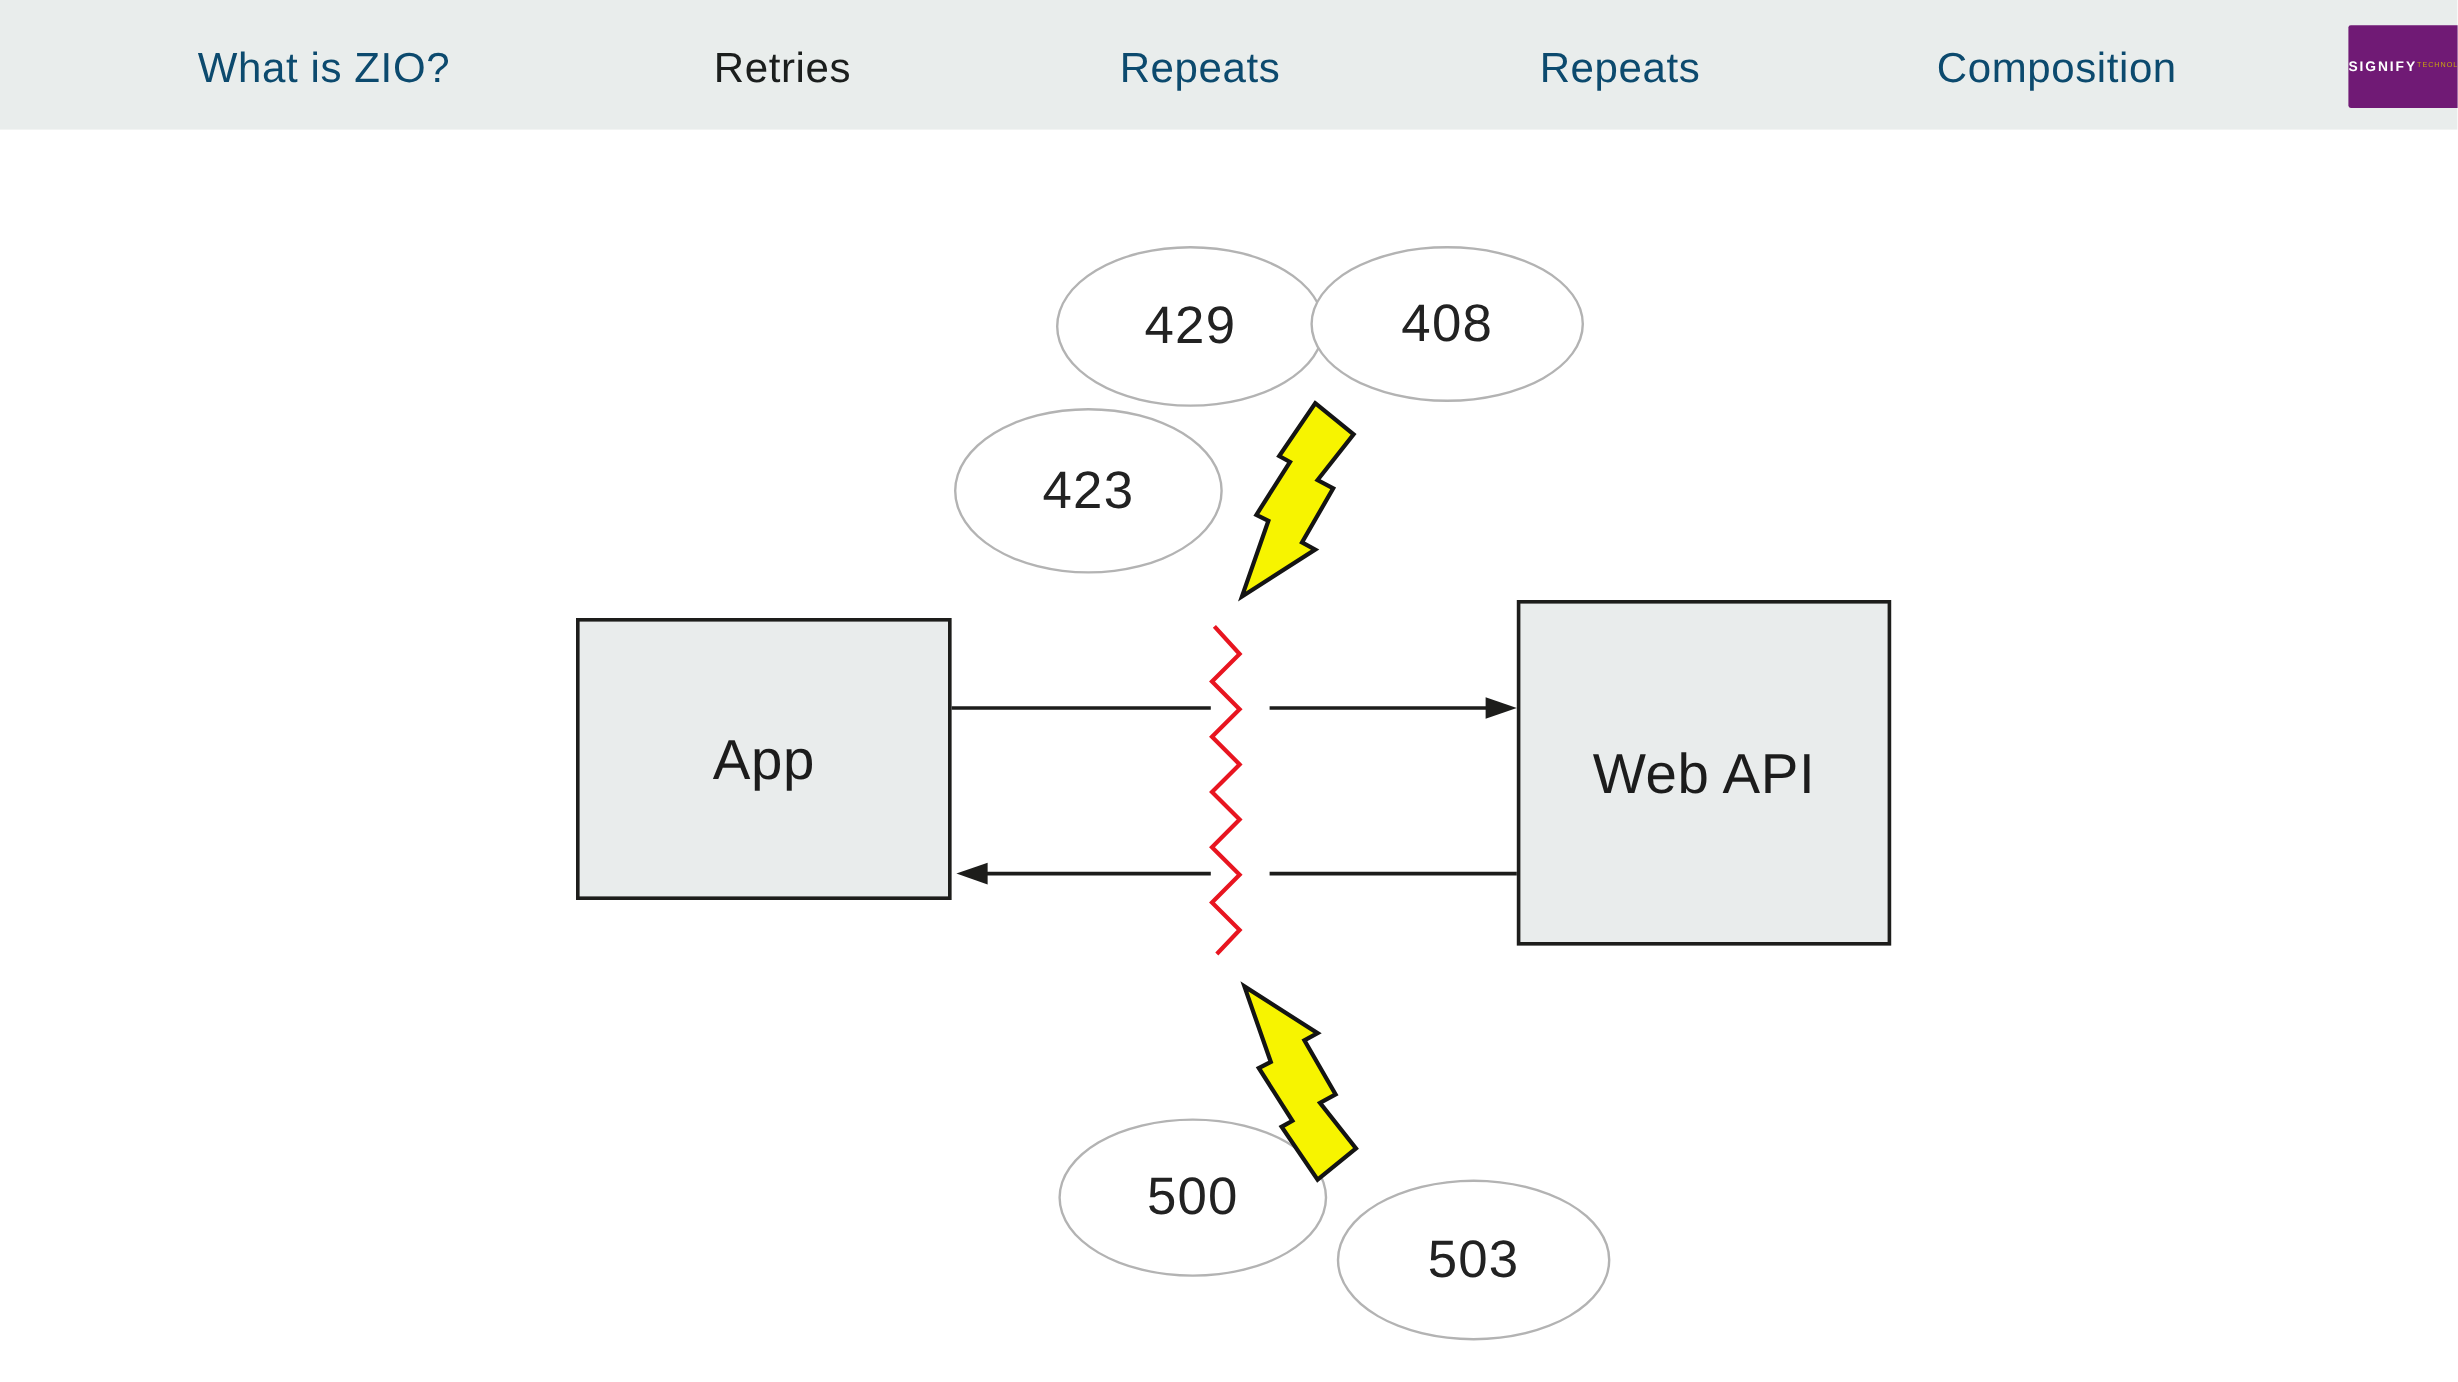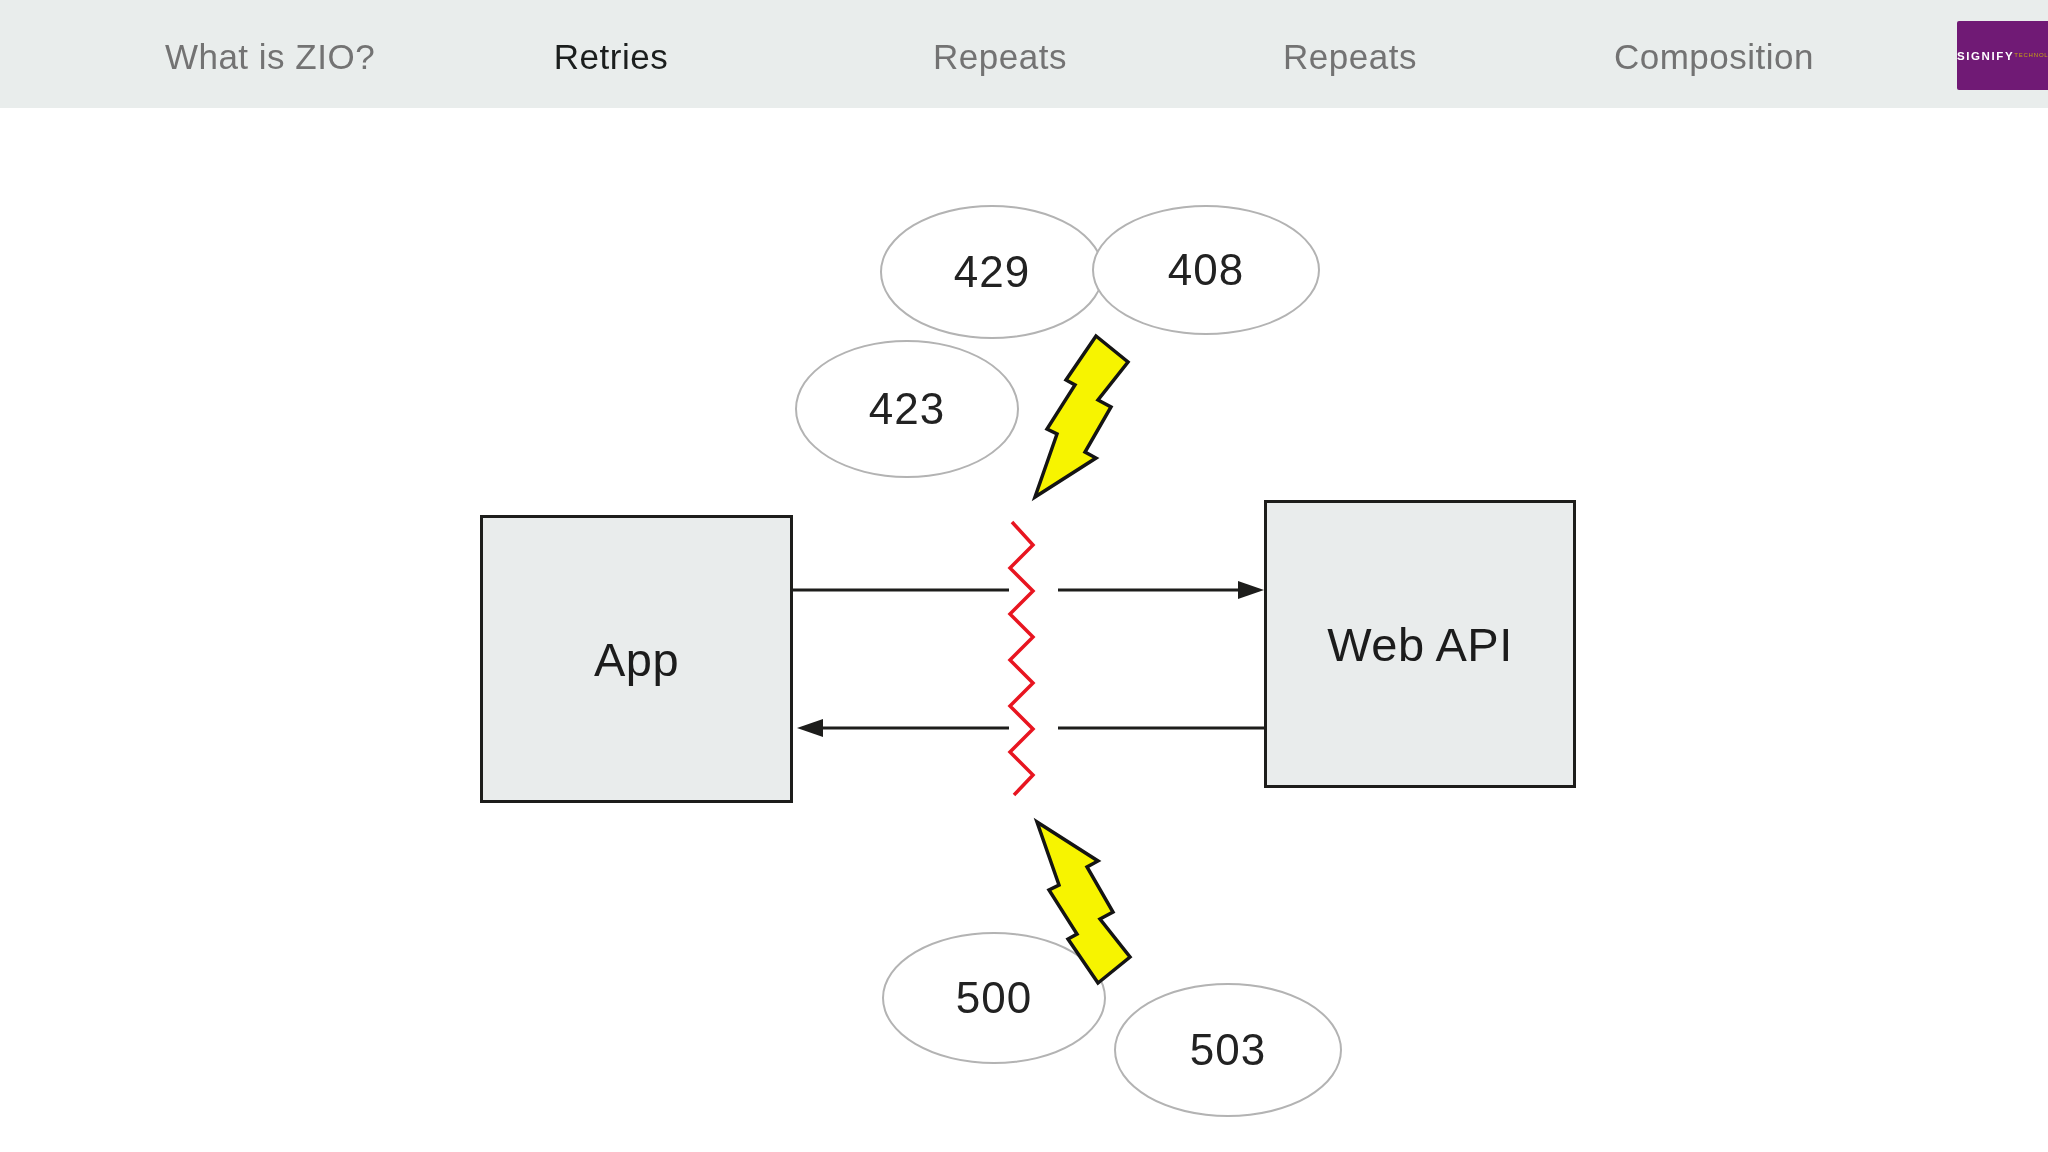--- a/index.html
+++ b/index.html
@@ -9,21 +9,21 @@
   }
   .stage{position:absolute;inset:0;}
 
   
   .nav{
     position:absolute;left:0;top:0;width:2048px;height:108px;
     background:#e9edec;
   }
   .tab{
     position:absolute;top:57px;transform:translate(-50%,-50%);
-    font-size:35px;letter-spacing:0.5px;color:#737373;cursor:pointer;
+    font-size:35px;letter-spacing:0.5px;color:#0c4a6e;cursor:pointer;
     white-space:nowrap;
   }
   .tab.active{color:#1b1e1d;}
   .logo{
     position:absolute;left:1957px;top:21px;width:96px;height:69px;
     background:#701a75;border-radius:2px;
     display:flex;flex-direction:row;align-items:center;justify-content:flex-start;
     cursor:pointer;
   }
   .logo-glyph{margin-top:6px;}
@@ -35,21 +35,21 @@
     color:#c9a40e;font-size:6px;letter-spacing:0.8px;line-height:1.2;
   }
 
   
   .box{
     position:absolute;background:#e9ecec;border:3px solid #1d1d1b;
     display:flex;align-items:center;justify-content:center;
     box-sizing:border-box;
   }
   .box-label{font-size:47px;color:#1c1c1c;letter-spacing:0.5px;}
-  #app-box{left:480px;top:515px;width:313px;height:288px;}
+  #app-box{left:480px;top:515px;width:313px;height:235px;}
   #api-box{left:1264px;top:500px;width:312px;height:288px;}
 
   
   .code-ellipse{
     position:absolute;border:2px solid #b3b3b3;border-radius:50%;
     background:#ffffff;display:flex;align-items:center;justify-content:center;
     box-sizing:border-box;
   }
   .code-label{font-size:44px;color:#222222;letter-spacing:1px;}
   #ellipse-429{left:880px;top:205px;width:224px;height:134px;}
@@ -61,21 +61,21 @@
   
   .overlay{position:absolute;left:0;top:0;pointer-events:none;}
 </style>
 </head>
 <body>
 
 <div class="stage">
 
   <header class="nav">
     <span class="tab" style="left:270px">What is ZIO?</span>
-    <span class="tab active" style="left:611px">Retries</span>
+    <span class="tab active" style="left:652px">Retries</span>
     <span class="tab" style="left:1000px">Repeats</span>
     <span class="tab" style="left:1350px">Repeats</span>
     <span class="tab" style="left:1714px">Composition</span>
 
     <div class="logo">
       <svg class="logo-glyph" width="34" height="33" viewBox="0 0 34 33">
 
         <g transform="translate(3,0)">
           <polygon points="9,0 18,5 9,10 0,5" fill="#f6cd0f"></polygon>
           <polygon points="0,5 9,10 9,19 0,14" fill="#c99c08"></polygon>

